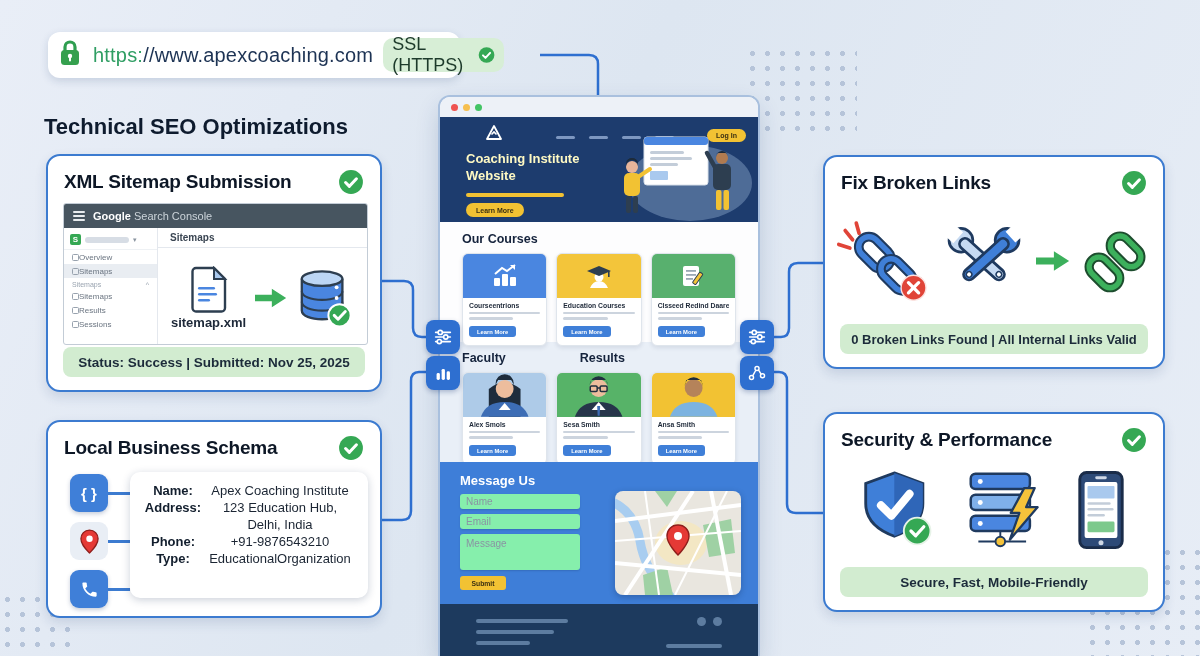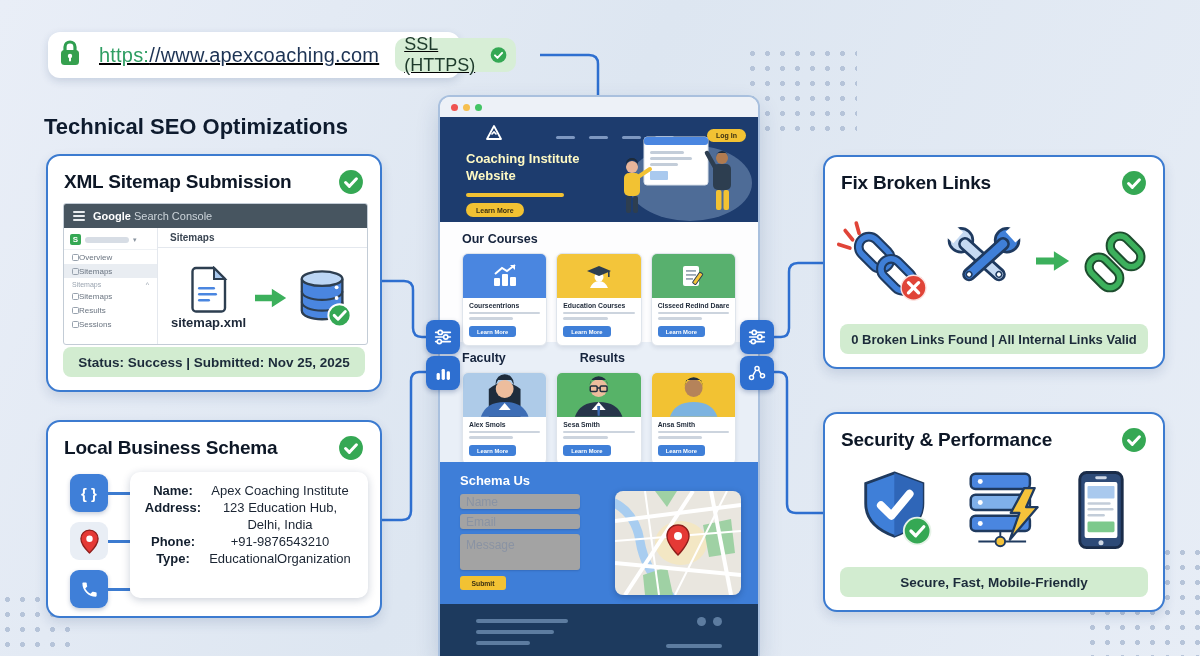--- a/index.html
+++ b/index.html
@@ -19,21 +19,21 @@
     background-image:radial-gradient(#b6c4d9 2.3px, transparent 2.6px);
     background-size:15px 15px;
   }
   
   .connectors { position:absolute; inset:0; z-index:1; }
   .connectors path { stroke:#2e6fd0; stroke-width:2.5; fill:none; }
   
   .urlbar {
     position:absolute; left:48px; top:32px; width:412px; height:46px; z-index:2;
     background:#fff; border-radius:12px; box-shadow:0 3px 8px rgba(25,55,105,.16);
-    display:flex; align-items:center; gap:16px; padding:0 9px;text-decoration:underline;
+    display:flex; align-items:center; gap:10px; padding:0 9px;
   }
   .url-text { font-size:20px; color:#1d3354; letter-spacing:.2px; white-space:nowrap; }
   .url-text .proto { color:#2f9e63; }
   .ssl-badge {
     margin-left:auto; background:#d7eed6; border-radius:10px; height:34px;
     display:flex; align-items:center; gap:8px; padding:0 9px;
     font-size:18px; color:#1d3a2b;
   }
   
   .main-title {
@@ -140,22 +140,22 @@
   .mini-line { height:2.4px; background:#ccd4de; border-radius:2px; margin-top:3px; }
   .mini-line.short { width:62%; }
   .mini-btn { display:inline-block; margin-top:4px; background:#3f7fd8; color:#fff; font-size:5.8px; font-weight:bold; padding:2.5px 8px; border-radius:3px; }
   .sect-people { height:120px; background:#e9eff7; padding:9px 22px 0; }
   .people-headings { display:flex; font-size:12.5px; font-weight:bold; color:#15233c; }
   .people-headings .h2 { margin-left:74px; }
   .sect-contact { position:relative; height:142px; background:#3e7ed8; padding:11px 20px 0; }
   .contact-heading { font-size:13px; font-weight:bold; color:#fff; }
   .cform { width:120px; margin-top:6px; display:flex; flex-direction:column; gap:5px; }
   .cform input, .cform textarea {
-    width:100%; border:none; border-radius:3px; background:#a3a3a3; font-family:inherit;
-    font-size:12px; color:#3a4552; padding:4px 6px; outline:none; resize:none;
+    width:100%; border:none; border-radius:3px; background:#86efac; font-family:inherit;
+    font-size:10px; color:#3a4552; padding:4px 6px; outline:none; resize:none;
     box-shadow:0 1px 2px rgba(20,40,80,.2);
   }
   .cform input { height:15px; }
   .cform textarea { height:36px; }
   .cform input::placeholder, .cform textarea::placeholder { color:#8a93a3; }
   .submit-btn {
     width:46px; background:#f2c233; border:none; border-radius:3px; color:#3a3012;
     font-size:6.8px; font-weight:bold; padding:3.5px 0; font-family:inherit; margin-top:1px;
   }
   .cmap { position:absolute; right:17px; top:29px; width:126px; height:104px; border-radius:8px; overflow:hidden; box-shadow:0 2px 6px rgba(15,35,70,.3); }
@@ -594,21 +594,21 @@
             <div class="mini-title">Ansa Smith</div>
             <div class="mini-line"></div>
             <div class="mini-line short"></div>
             <span class="mini-btn">Learn More</span>
           </div>
         </div>
       </div>
     </div>
 
     <div class="sect-contact">
-      <div class="contact-heading">Schema Us</div>
+      <div class="contact-heading">Message Us</div>
       <div class="cform">
         <input type="text" placeholder="Name" style="">
         <input type="text" placeholder="Email" style="">
         <textarea placeholder="Message" style=""></textarea>
         <button class="submit-btn">Submit</button>
       </div>
       <div class="cmap">
         <svg width="126" height="104" viewBox="0 0 126 104">
           <rect width="126" height="104" fill="#e9e6df"></rect>
           <ellipse cx="66" cy="52" rx="26" ry="22" fill="#f3e7c4"></ellipse>

